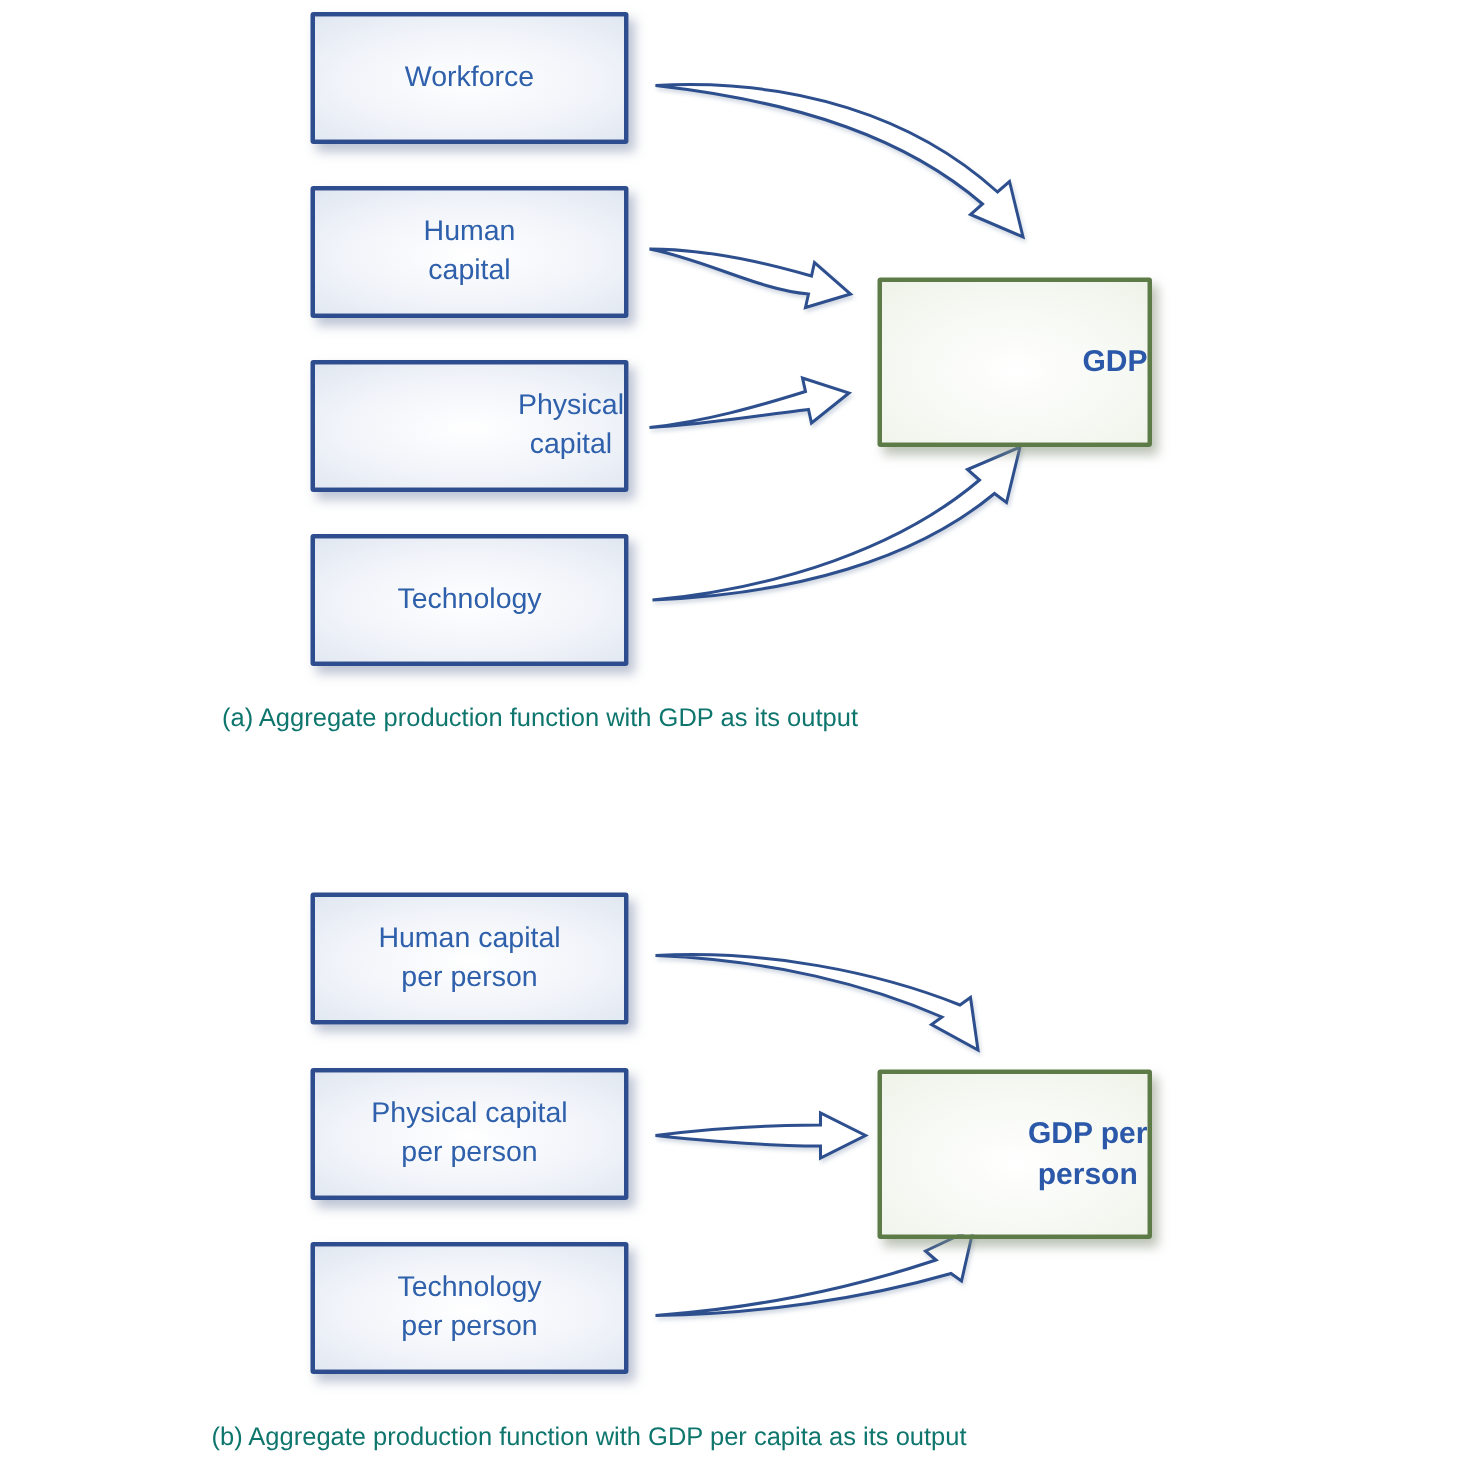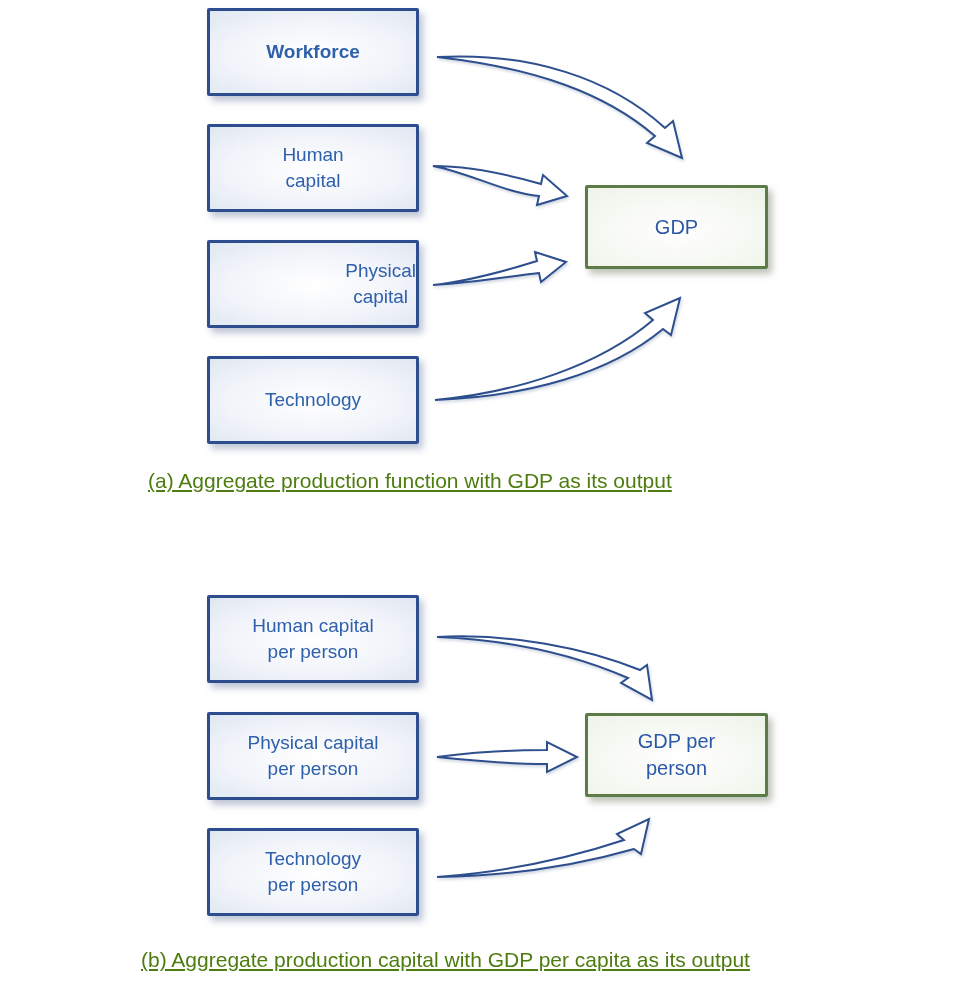--- a/index.html
+++ b/index.html
@@ -48,53 +48,53 @@
     height: 88px;
     border: 3px solid #2e4d8e;
     background: radial-gradient(ellipse 115% 110% at 50% 52%,
       #ffffff 0%, #f0f3f9 38%, #e3e9f2 60%, #c8d3e4 82%, #aebddb 100%);
     color: #2f60ab;
     font-size: 19px;
     box-shadow: 4px 5px 7px rgba(125,140,170,0.5);
   }
   .box.output {
     width: 183px;
-    height: 84px;
+    height: 113px;
     border: 3px solid #5d7b46;
     background: radial-gradient(ellipse 118% 115% at 50% 55%,
       #ffffff 0%, #f4f7f0 45%, #ecf1e6 70%, #dfe7d4 90%, #d5dfc9 100%);
     color: #2b58a8;
     font-size: 20px;
-    font-weight: normal;
+    font-weight: bold;
     box-shadow: 4px 5px 7px rgba(135,148,125,0.55);
+    justify-content: flex-end;
   }
   .caption {
     position: absolute;
-    color: #4d7c0f;
-    font-size: 21px;
+    color: #0f766e;
+    font-size: 17px;
     white-space: nowrap;
-    text-decoration: underline;
   }
 </style>
 </head>
 <body>
 
 <div class="stage">
 
   <svg class="arrow-layer" viewBox="0 0 976 982">
     <path d="M 437 57 C 530 52 610 78 665 128 L 673 121 L 682 158 L 647 143 L 655 136 C 605 93 535 68 437 57 Z"></path>
     <path d="M 433 166 C 470 166 510 175 541 184 L 543 175 L 567 196 L 537 205 L 539 196 C 505 193 470 173 433 166 Z"></path>
     <path d="M 433 285 C 470 281 505 271 537 261 L 535 252 L 566 262 L 541 282 L 539 273 C 505 277 470 283 433 285 Z"></path>
     <path d="M 435 400 C 520 392 600 365 653 320 L 645 313 L 680 298 L 671 335 L 663 329 C 610 373 530 396 435 400 Z"></path>
     <path d="M 437 637 C 510 633 585 648 640 670 L 647 665 L 652 700 L 621 683 L 628 678 C 580 657 515 640 437 637 Z"></path>
     <path d="M 437 757 C 475 752 510 750 547 750 L 547 742 L 577 757 L 547 772 L 547 764 C 510 764 475 761 437 757 Z"></path>
     <path d="M 437 877 C 505 872 570 858 624 840 L 617 834 L 649 819 L 641 854 L 634 849 C 575 866 505 876 437 877 Z"></path>
   </svg>
 
-  <div class="box input" style="left:207px; top:8px;font-weight:bold;">
+  <div class="box input" style="left:207px; top:8px;">
     <span class="label">Workforce</span>
   </div>
   <div class="box input" style="left:207px; top:124px;">
     <span class="label">Human
 capital</span>
   </div>
   <div class="box input" style="left:207px; top:240px;justify-content:flex-end;">
     <span class="label">Physical
 capital</span>
   </div>
@@ -119,15 +119,15 @@
   <div class="box input" style="left:207px; top:828px;">
     <span class="label">Technology
 per person</span>
   </div>
 
   <div class="box output" style="left:585px; top:713px;">
     <span class="label">GDP per
 person</span>
   </div>
 
-  <div class="caption" style="left:141px; top:948px;">(b) Aggregate production capital with GDP per capita as its output</div>
+  <div class="caption" style="left:141px; top:948px;">(b) Aggregate production function with GDP per capita as its output</div>
 
 </div>
 
 </body></html>

